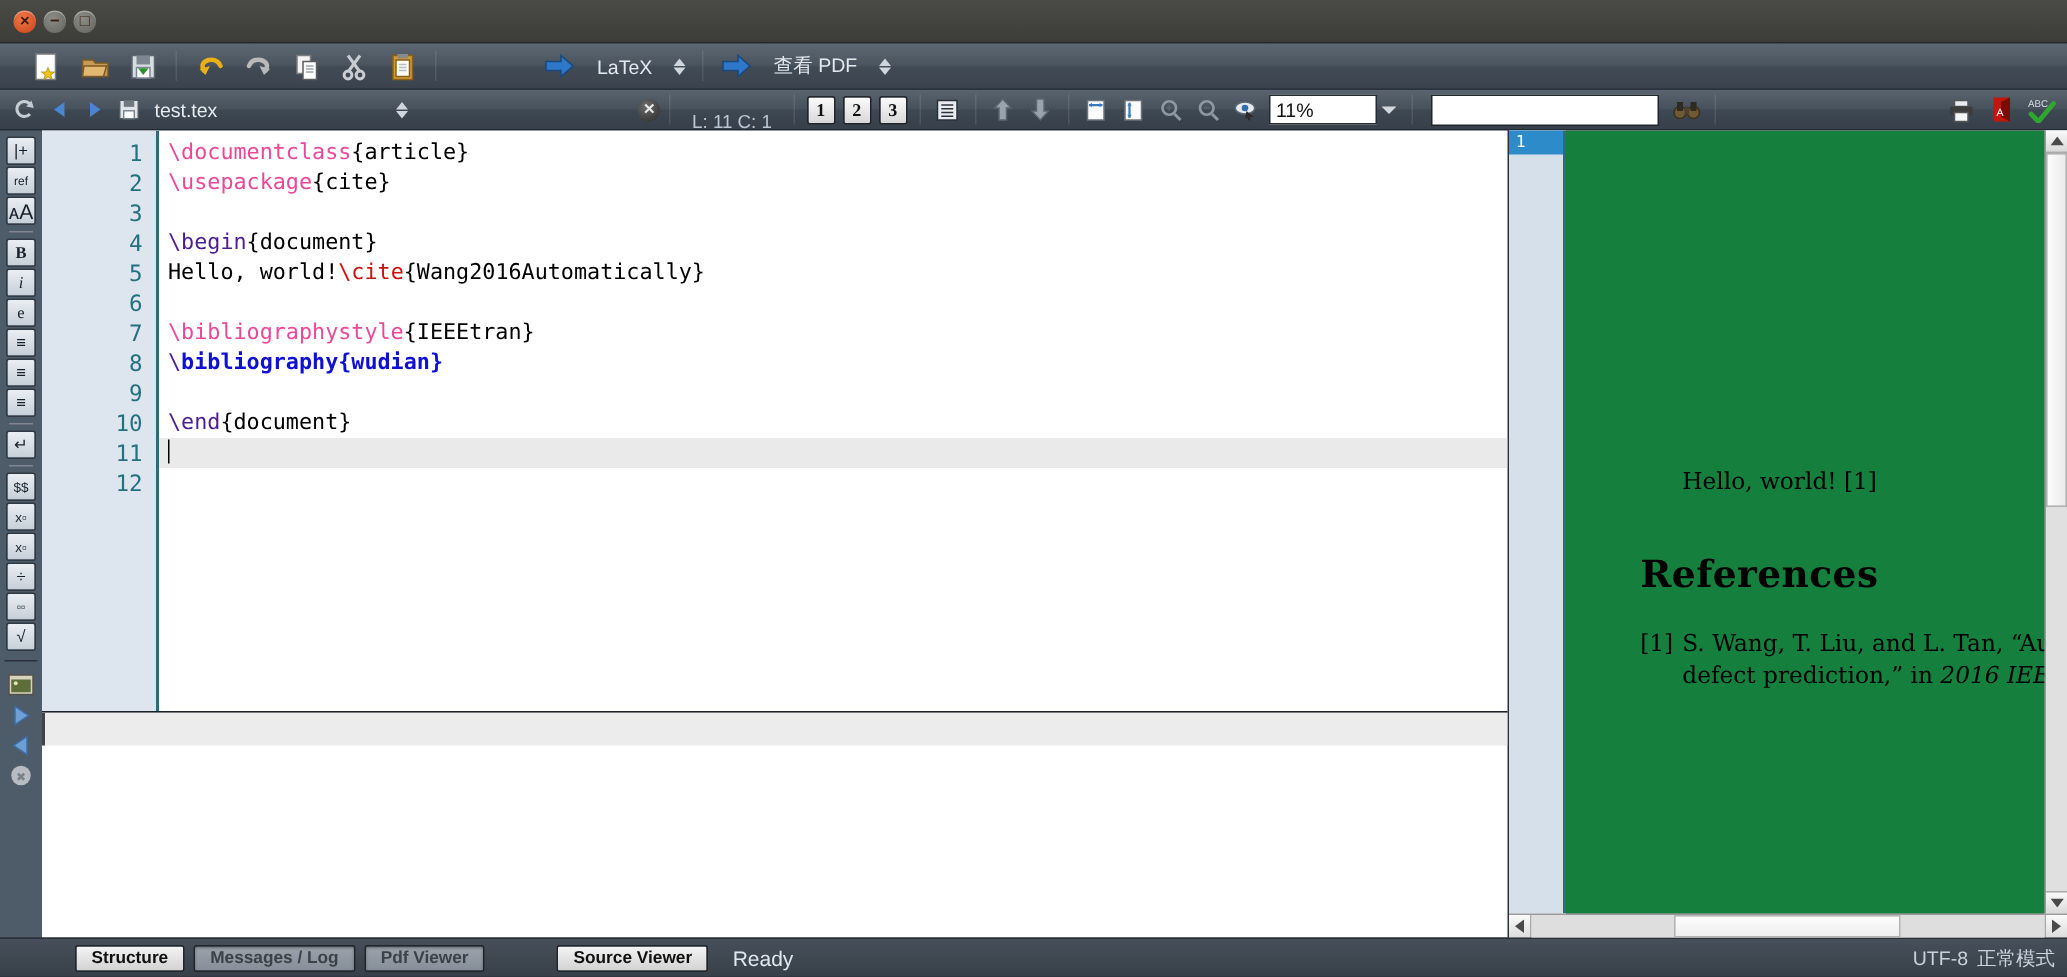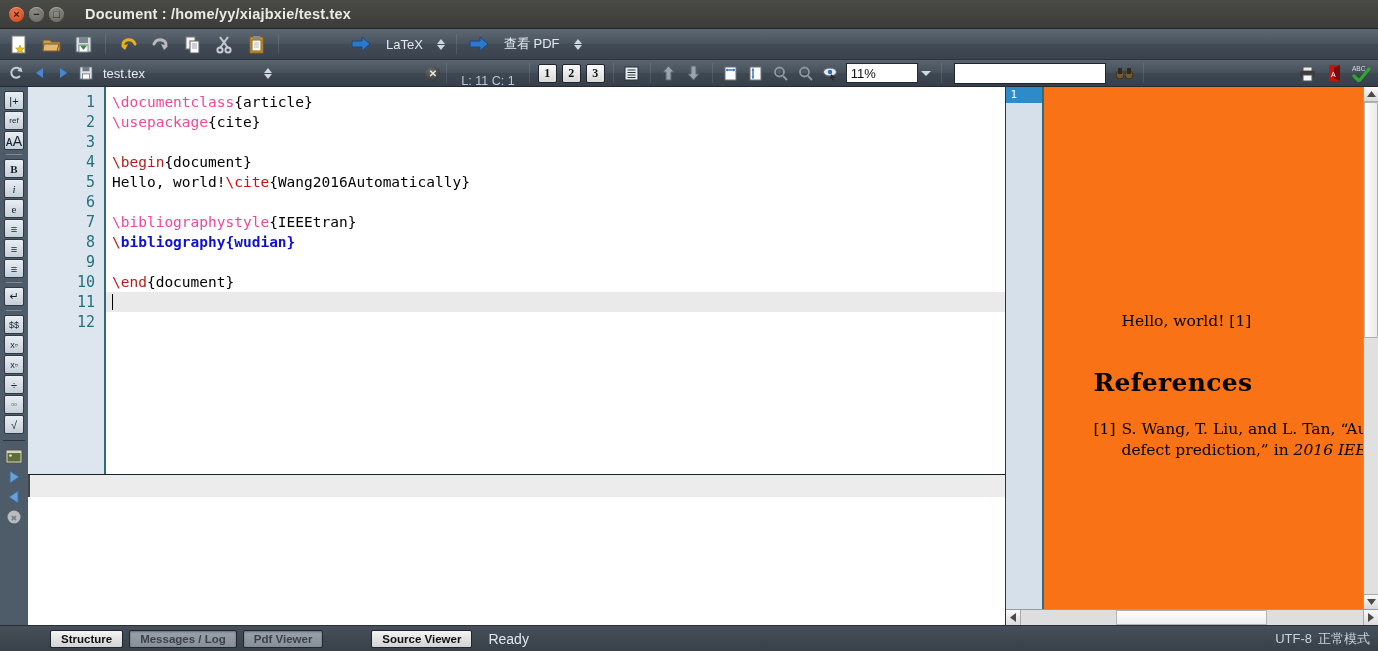--- a/index.html
+++ b/index.html
@@ -23,21 +23,21 @@
   .wbtn.min   { background: radial-gradient(circle at 40% 35%, #8d8d87, #63635e); }
   .wbtn.max   { background: radial-gradient(circle at 40% 35%, #8d8d87, #63635e); }
   .wbtn span { position:absolute; inset:0; color:#3a1a0c; font-size:11px; line-height:15px; text-align:center; font-weight:bold; }
   .wtitle { color:#e9e9e6; font-size:14.5px; font-weight:bold; margin-left:16px; letter-spacing:.2px; }
 
   
   .toolbar {
     flex:0 0 31px; height:31px; display:flex; align-items:center;
     background: linear-gradient(#5d6873 0%, #4a545f 48%, #414b56 52%, #3a434d 100%);
     border-bottom:1px solid #2b333c;
-    padding: 0 4px; gap:2px;
+    padding: 0 16px; gap:2px;
   }
   .toolbar2 {
     flex:0 0 27px; height:27px; display:flex; align-items:center;
     background: linear-gradient(#5a646f 0%, #47515c 48%, #3e4852 52%, #37404a 100%);
     border-bottom:1px solid #222a32;
     padding: 0 4px; gap:1px;
   }
   .tbtn { width:30px; height:27px; display:flex; align-items:center; justify-content:center;
           border-radius:3px; cursor:pointer; }
   .tsep { width:1px; height:20px; margin:0 5px;
@@ -88,36 +88,36 @@
               border-bottom:1px solid #1c2228; }
   .gutter { width:78px; flex:0 0 78px; background:#dde5ee; border-right:2px solid #2f6b7a;
             padding-top:5px; text-align:right; }
   .gutter div { font-family:"DejaVu Sans Mono", monospace; font-size:15px; line-height:20px;
                 color:#23707f; padding-right:9px; }
   .code { flex:1 1 auto; padding-top:5px; position:relative; overflow:hidden; }
   .code .ln { font-family:"DejaVu Sans Mono", monospace; font-size:14.5px; line-height:20px;
               color:#000; white-space:pre; padding-left:6px; height:20px; }
   .code .ln.cur { background:#eaeaea; }
   .k-red { color:#ec4899; }
-  .k-blue { color:#b91c1c; }
+  .k-blue { color:#4c1d95; }
   .k-bold { color:#1010d0; font-weight:bold; }
   .k-cite { color:#cc1111; }
   .caret { display:inline-block; width:1px; height:16px; background:#000; vertical-align:-3px; }
 
   .logpane { flex:1 1 auto; background:#fff; overflow:hidden; }
   .logline { height:22px; background:#ececec; border-left:2px solid #444; }
 
   
   .pdfpane { flex:1 1 auto; display:flex; flex-direction:column; min-width:0; background:#fff; }
   .pdfmain { flex:1 1 auto; display:flex; min-height:0; }
   .thumbs { width:38px; flex:0 0 38px; background:#d6e0ea; border-right:2px solid #2f6b7a; }
   .thumbpage { height:16px; background:#2e8bc9; color:#fff; font-size:11px; padding-left:5px; line-height:16px;
                font-family:"DejaVu Sans Mono", monospace; cursor:pointer;}
   .pdfdoc { flex:1 1 auto; background:#5a5a5a; overflow:hidden; position:relative; }
-  .page { position:absolute; left:0; top:0; right:0; bottom:0; background:#f97316; }
+  .page { position:absolute; left:0; top:0; right:0; bottom:0; background:#15803d; }
   .pagecontent { padding: 225px 0 0 50px; font-family:"DejaVu Serif", serif; color:#000; }
   .p-body { font-size:15.5px; text-indent:28px; }
   .p-h2 { font-size:25px; font-weight:bold; margin-top:38px; letter-spacing:.3px; }
   .bib { margin-top:22px; display:flex; font-size:15.5px; line-height:21px; }
   .bib .tag { flex:0 0 28px; }
   .bib .txt { flex:1 1 auto; white-space:nowrap; overflow:hidden; }
   .bib .l2 { margin-left:0; }
   .ital { font-style:italic; }
 
   .vscroll { width:15px; flex:0 0 15px; background:#e4e4e4; border-left:1px solid #9a9a9a;
@@ -157,21 +157,20 @@
   <div class="titlebar">
     <div class="wbtn close">
         <span>×</span>
       </div>
     <div class="wbtn min">
         <span>−</span>
       </div>
     <div class="wbtn max">
         <span>□</span>
       </div>
-    <div class="wtitle">Document : /home/yy/xiajbxie/test.tex</div>
   </div>
 
   <div class="toolbar">
     <div class="tbtn">
       <svg width="21" height="21" viewBox="0 0 21 21">
           <rect x="3" y="2" width="13" height="17" fill="#fdfdfd" stroke="#7b7b7b"></rect>
           <polygon points="11,11 12.2,14 15.4,14 12.8,16 13.8,19 11,17.2 8.2,19 9.2,16 6.6,14 9.8,14" fill="#f2c414" stroke="#a8860a" stroke-width=".5"></polygon>
         </svg>
     </div>
     <div class="tbtn">

